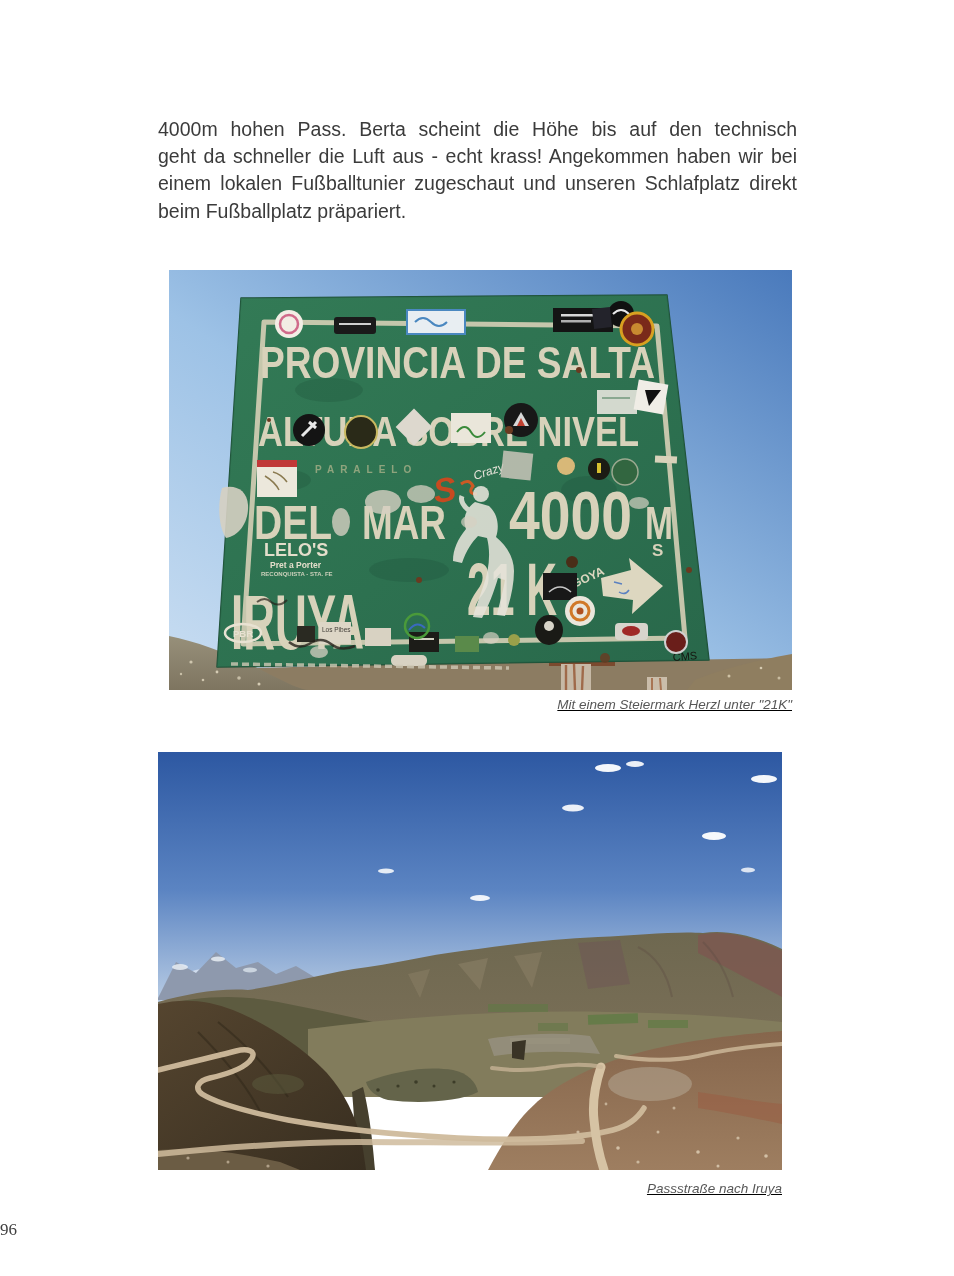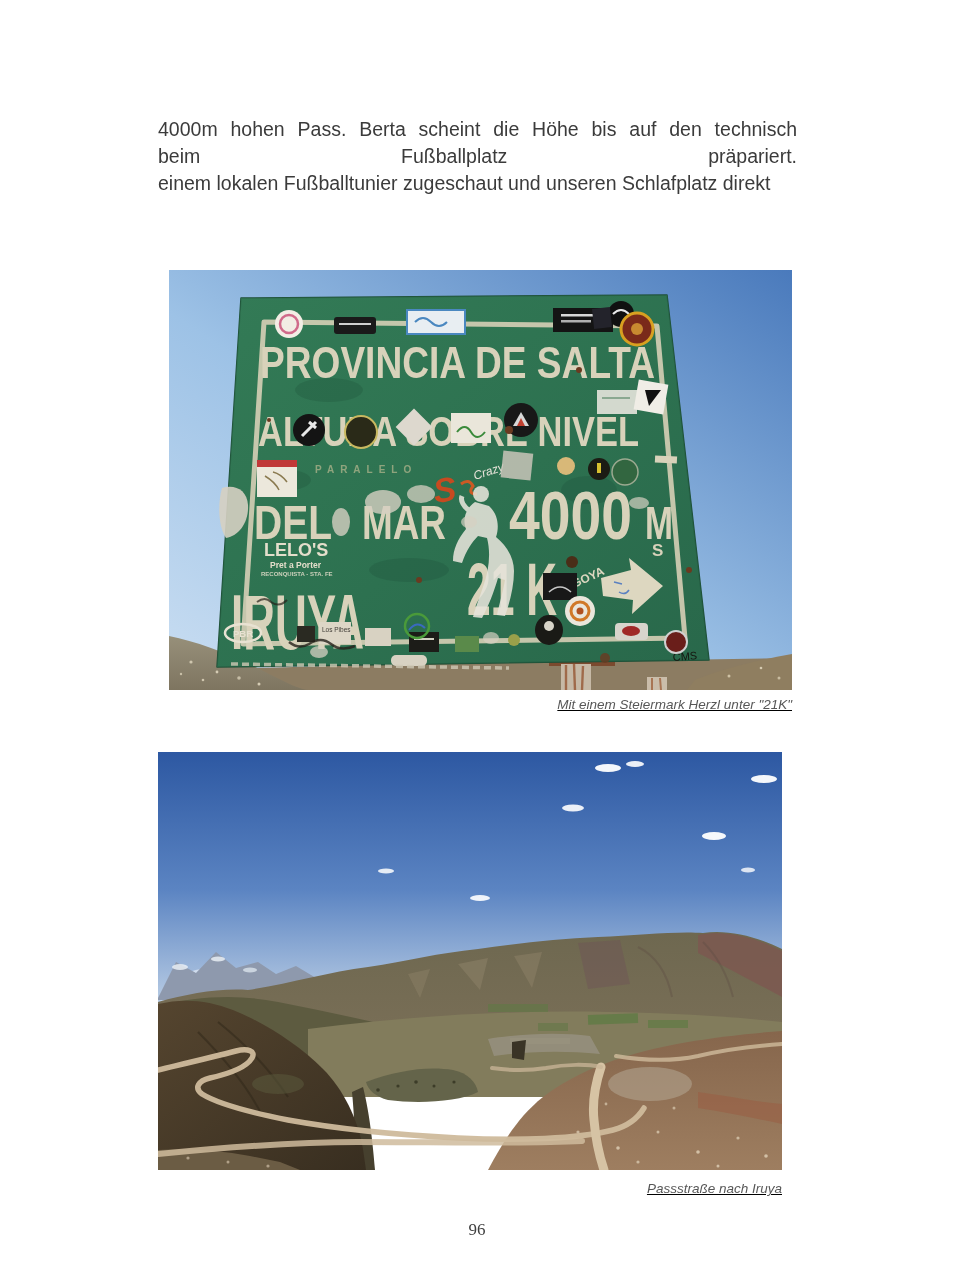--- a/index.html
+++ b/index.html
@@ -17,34 +17,35 @@
   figure{margin:2px;padding:0;position:absolute;text-decoration:underline;}
   .fig1{left:167px;top:268px;width:623px;}
   .fig2{left:156px;top:750px;width:624px;}
   .fig svg{display:block;}
   figcaption{
     margin-top:7px;width:100%;text-align:right;
     font-style:italic;font-size:13.5px;color:#575757;
   }
   .fig2 figcaption{margin-top:11px;}
   .page-number{
-    position:absolute;left:0;top:1220px;width:954px;text-align:center;
+    position:absolute;left:0;top:1220px;width:954px;
     font-family:"Liberation Serif",serif;font-size:17px;color:#3f3f3f;
   }
   .signtext{font-family:"Liberation Sans",sans-serif;font-weight:bold;}
 </style>
 </head>
 <body>
 
 <div class="page">
 
   <div class="body-text">
     <div class="body-line">4000m hohen Pass. Berta scheint die Höhe bis auf den  technisch</div>
+    <div class="body-line">geht da schneller die Luft aus - echt krass! Angekommen haben wir bei</div>
+    <div class="body-line">einem lokalen Fußballtunier zugeschaut und unseren Schlafplatz direkt</div>
     <div class="body-line">beim Fußballplatz präpariert.</div>
-    <div class="body-line">einem lokalen Fußballtunier zugeschaut und unseren Schlafplatz direkt</div>
   </div>
 
   <figure class="fig fig1">
     <svg width="623" height="420" viewBox="0 0 623 420">
       <defs>
         <linearGradient id="sky1" x1="0" y1="1" x2="1" y2="0">
           <stop offset="0" stop-color="#cadef2"></stop>
           <stop offset="0.45" stop-color="#9dc2e6"></stop>
           <stop offset="1" stop-color="#4a7abc"></stop>
         </linearGradient>

